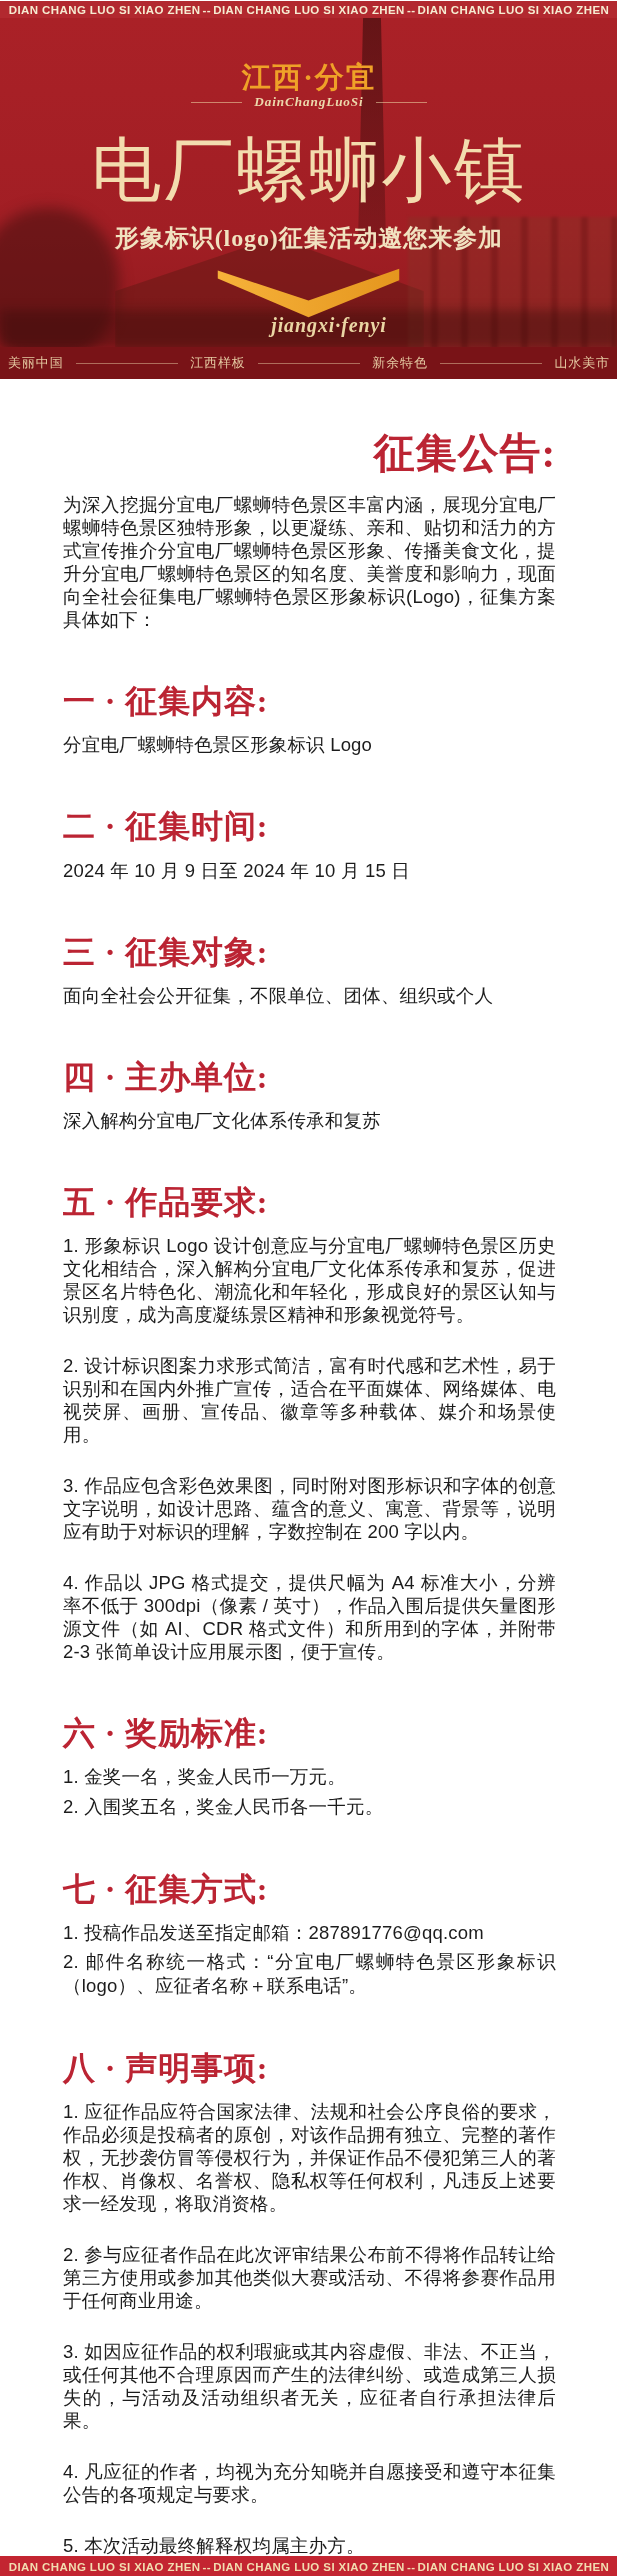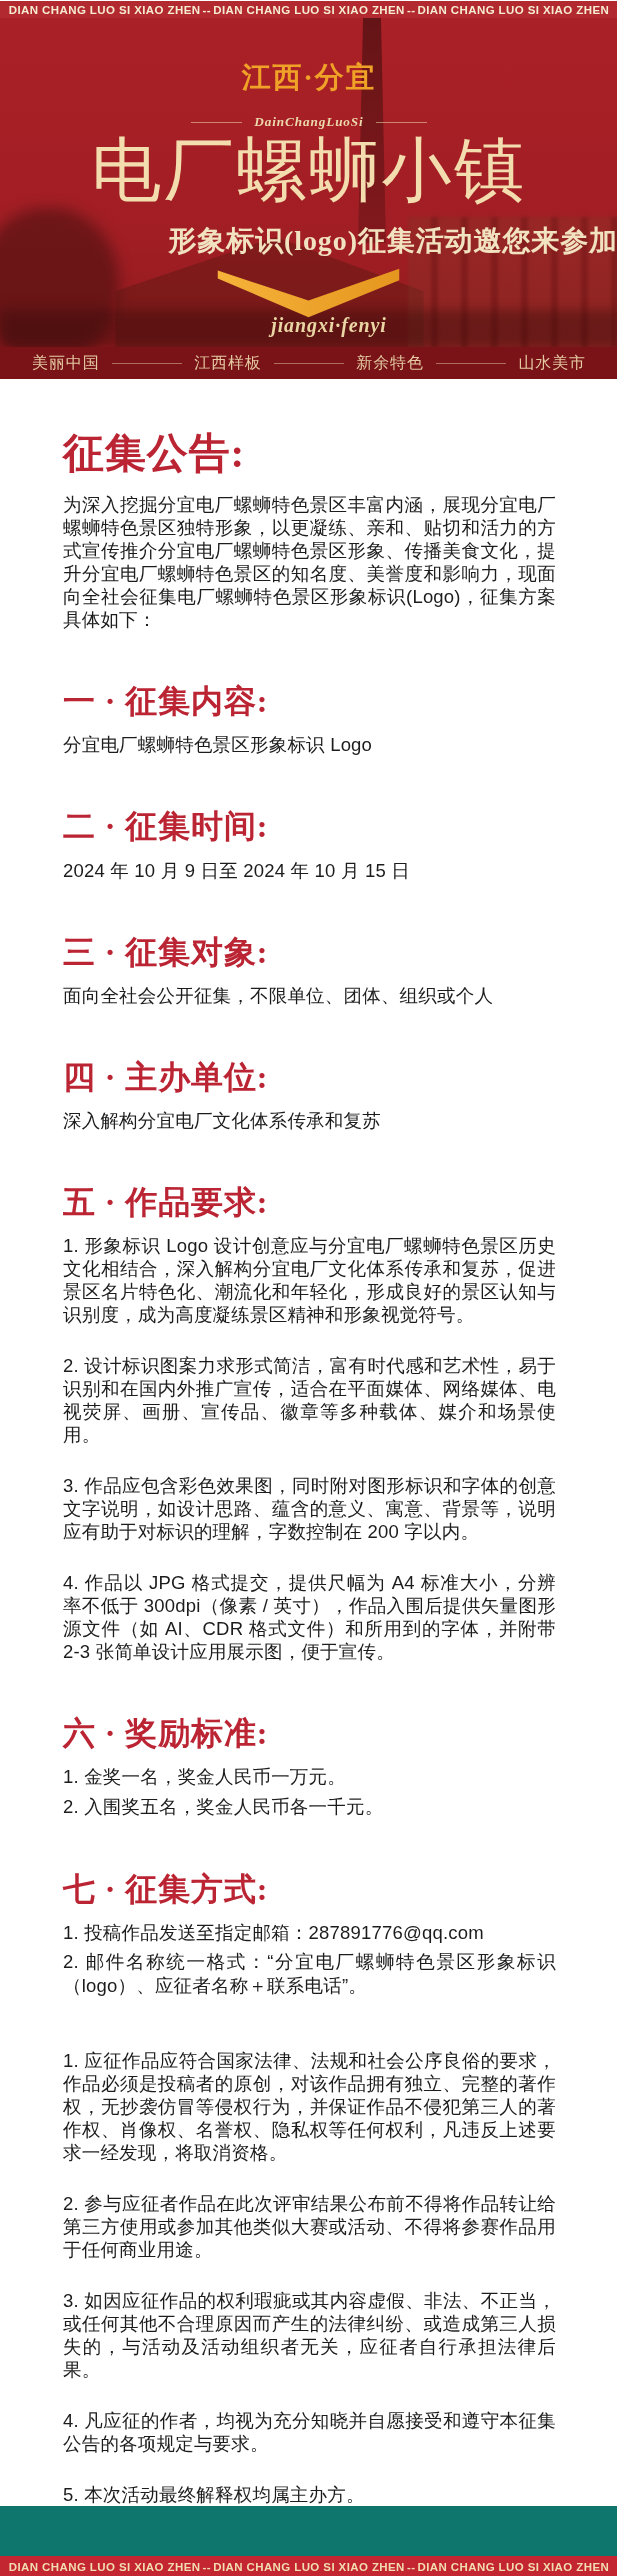--- a/index.html
+++ b/index.html
@@ -49,59 +49,59 @@
   .sil-ground {
     left:0; bottom:32px; width:618px; height:37px;
     background:rgba(48,10,8,.38); filter:blur(5.3px);
   }
   .poster-region-title {
     position:absolute; top:40px; width:100%; text-align:center;
     font-family:"Liberation Serif", serif; font-weight:bold;
     font-size:29px; color:#efa128; letter-spacing:1.8px;
   }
   .poster-script-row {
-    position:absolute; top:96px; width:100%;
+    position:absolute; top:76px; width:100%;
     display:flex; align-items:center; justify-content:center; gap:12.4px;
   }
   .poster-script-row .rule { width:51px; height:0.9px; background:rgba(240,220,170,.55); }
   .poster-script-sub {
     font-family:"Liberation Serif", serif; font-style:italic; font-weight:bold;
     font-size:13.2px; color:#ecd9ac; letter-spacing:0.9px;
   }
   .poster-main-title {
     position:absolute; top:113px; width:100%; text-align:center;
     font-family:"Liberation Serif", serif; font-weight:normal;
     font-size:70px; color:#f3dcae; letter-spacing:2.6px; line-height:1.15;
   }
   .poster-subtitle {
-    position:absolute; top:204px; width:100%; text-align:right;
-    font-family:"Liberation Serif", serif; font-weight:bold;
-    font-size:28px; color:#f1e2c0; letter-spacing:0.9px;
+    position:absolute; top:204px; width:100%; text-align:center;
+    font-family:"Liberation Serif", serif; font-weight:bold;
+    font-size:24px; color:#f1e2c0; letter-spacing:0.9px;
   }
   .poster-check { position:absolute; top:249px; left:216px; width:185px; height:53px; }
   .poster-script2 {
     position:absolute; top:296px; width:100%; text-align:center;
     font-family:"Liberation Serif", serif; font-style:italic; font-weight:bold;
     font-size:20px; color:#ead6a4; letter-spacing:0.9px;padding-left:40px;
   }
   .poster-strip {
     position:absolute; left:0; bottom:0; width:618px; height:32px;
-    background:#791317; display:flex; align-items:center; padding:0 32px;
-    font-size:16px; color:#e5c9a2; letter-spacing:0.9px; white-space:nowrap;
+    background:#791317; display:flex; align-items:center; padding:0 8px;
+    font-size:13px; color:#e5c9a2; letter-spacing:0.9px; white-space:nowrap;
   }
   .poster-strip .divider { flex:1 1 auto; height:0.9px; background:rgba(229,201,162,.5); margin:0 12.4px; }
 
   
   .doc {
     position:absolute; top:378px; left:0; width:618px;
     padding:51px 62px 0 63px; background:#ffffff; color:#1c1c1c;
   }
   .doc-title {
     font-family:"Liberation Serif", serif; font-weight:bold;
-    font-size:41px; line-height:1.15; color:#bb2433; letter-spacing:0.9px;
+    font-size:41px; line-height:1.15; color:#bb2433; letter-spacing:0.9px;text-align:right;
   }
   .intro { margin-top:16px; }
   .para {
     font-size:18.5px; line-height:23px; text-align:justify; color:#1c1c1c;
     letter-spacing:0.2px;
   }
   .section { margin-top:51px; }
   .section-heading {
     font-family:"Liberation Serif", serif; font-weight:bold;
     font-size:32px; line-height:38px; color:#bb2433; letter-spacing:0.9px;
@@ -204,20 +204,21 @@
       <p class="para">2. 入围奖五名，奖金人民币各一千元。</p>
     </div>
 
     <div class="section tight">
       <div class="section-heading">七 · 征集方式:</div>
       <p class="para">1. 投稿作品发送至指定邮箱：287891776@qq.com</p>
       <p class="para">2. 邮件名称统一格式：“分宜电厂螺蛳特色景区形象标识（logo）、应征者名称＋联系电话”。</p>
     </div>
 
     <div class="section">
+      <div class="section-heading">八 · 声明事项:</div>
       <p class="para">1. 应征作品应符合国家法律、法规和社会公序良俗的要求，作品必须是投稿者的原创，对该作品拥有独立、完整的著作权，无抄袭仿冒等侵权行为，并保证作品不侵犯第三人的著作权、肖像权、名誉权、隐私权等任何权利，凡违反上述要求一经发现，将取消资格。</p>
       <p class="para">2. 参与应征者作品在此次评审结果公布前不得将作品转让给第三方使用或参加其他类似大赛或活动、不得将参赛作品用于任何商业用途。</p>
       <p class="para">3. 如因应征作品的权利瑕疵或其内容虚假、非法、不正当，或任何其他不合理原因而产生的法律纠纷、或造成第三人损失的，与活动及活动组织者无关，应征者自行承担法律后果。</p>
       <p class="para">4. 凡应征的作者，均视为充分知晓并自愿接受和遵守本征集公告的各项规定与要求。</p>
       <p class="para">5. 本次活动最终解释权均属主办方。</p>
     </div>
 
   </div>
 
   <div class="ticker ticker-bottom">

